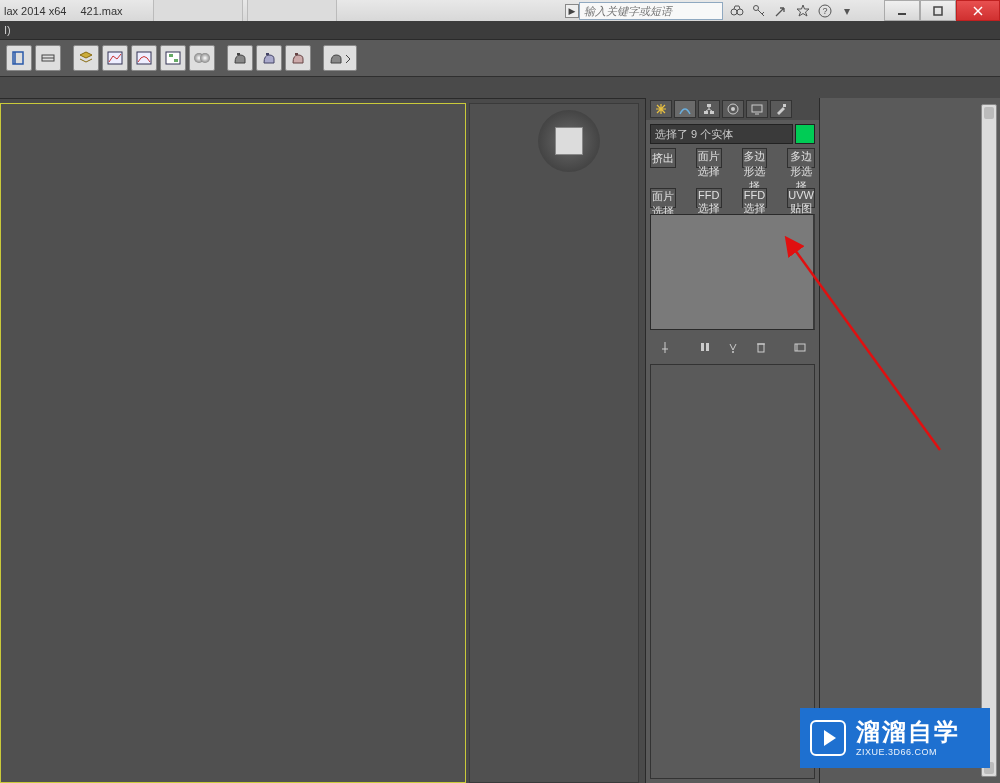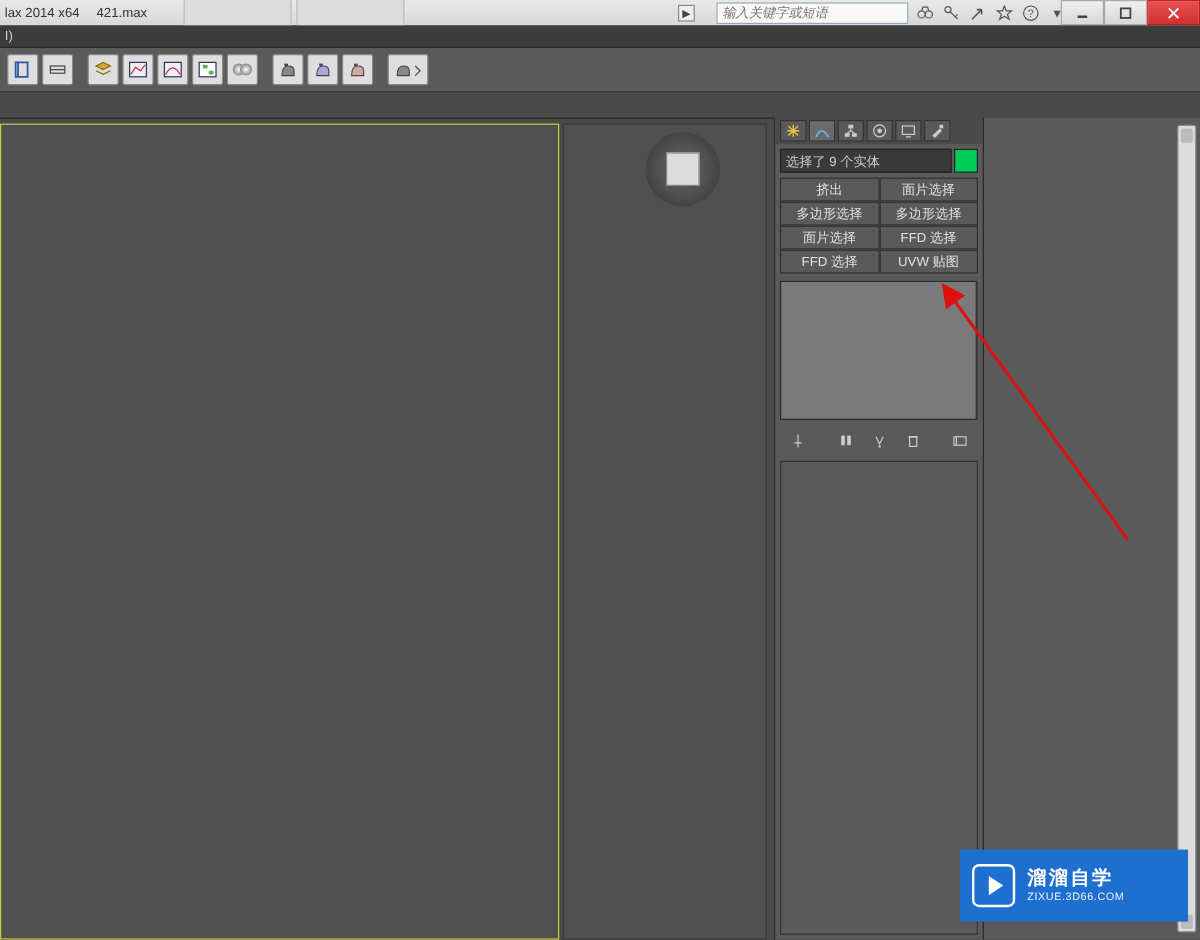--- a/index.html
+++ b/index.html
@@ -12,21 +12,21 @@
     background: linear-gradient(#e8e8e8, #d8d8d8);
     display: flex;
     align-items: center;
     position: relative;
   }
   .title-left { display: flex; align-items: center; gap: 14px; padding-left: 4px; font-size: 11px; color: #333; justify-content: space-between; }
   .title-tabs { display: flex; margin-left: 30px; height: 100%; }
   .title-tab { width: 90px; height: 100%; border-left: 1px solid #bbb; border-right: 1px solid #bbb; background: #dcdcdc; margin-right: 4px; }
   .title-search-area { position: absolute; left: 565px; top: 0; display: flex; align-items: center; height: 100%; }
   .title-search-play { width: 14px; height: 14px; border: 1px solid #888; display: flex; align-items: center; justify-content: center; font-size: 9px; color: #444; background: #eee; }
-  .title-search { width: 160px; height: 18px; border: 1px solid #8fa8c0; margin-left: 18px; font-style: italic; color: #888; font-size: 11px; padding: 0 4px; background: #f8f8f8; }
+  .title-search { width: 144px; height: 18px; border: 1px solid #8fa8c0; margin-left: 0; font-style: italic; color: #888; font-size: 11px; padding: 0 4px; background: #f8f8f8; }
   .title-icons { display: flex; gap: 6px; margin-left: 6px; }
   .title-icon { width: 16px; height: 16px; color: #555; display: flex; align-items: center; justify-content: center; font-size: 12px; }
   .win-buttons { position: absolute; right: 0; top: 0; display: flex; }
   .win-btn { width: 36px; height: 21px; display: flex; align-items: center; justify-content: center; border: 1px solid #aaa; background: linear-gradient(#f0f0f0,#d8d8d8); }
   .win-btn.close { background: linear-gradient(#e85050,#d03030); border-color: #c02020; color: #fff; width: 44px; }
   .win-btn svg { display: block; }
 
   
   .menu-strip { height: 19px; background: #3c3c3c; border-bottom: 1px solid #2a2a2a; color: #ccc; font-size: 11px; padding-left: 4px; display: flex; align-items: center; }
 
@@ -51,21 +51,21 @@
   .cp-tabs { display: flex; height: 22px; background: #4a4a4a; gap: 2px; padding: 2px 4px; align-items: center; }
   .cp-tab { width: 22px; height: 18px; display: flex; align-items: center; justify-content: center; background: #5a5a5a; border: 1px solid #333; }
   .cp-tab.active { background: #6a6a6a; }
   .cp-body { padding: 4px; display: flex; flex-direction: column; gap: 4px; }
   .sel-row { display: flex; gap: 2px; }
   .sel-text { flex: 1; background: #3a3a3a; border: 1px solid #222; color: #ccc; font-size: 11px; padding: 2px 4px; height: 20px; }
   .sel-swatch { width: 20px; height: 20px; background: #00cc55; border: 1px solid #222; }
   .mod-row { display: flex; height: 20px; }
   .mod-dd { flex: 1; background: #3a3a3a; border: 1px solid #222; color: #ccc; font-size: 11px; padding: 2px 4px; display: flex; align-items: center; }
   .mod-dd-arrow { width: 18px; background: #d8d8d8; border: 1px solid #222; display: flex; align-items: center; justify-content: center; }
-  .btn-grid { display: grid; grid-template-columns: 1fr 1fr; gap: 0; }
+  .btn-grid { display: grid; grid-template-columns: 1fr 1fr 1fr 1fr; gap: 20px; }
   .btn-grid button { height: 20px; background: #5a5a5a; border: 1px solid #2f2f2f; color: #e0e0e0; font-size: 11px; cursor: pointer; }
   .stack-box { height: 116px; background: #7a7a7a; border: 1px solid #2a2a2a; border-right: 2px solid #3a3a3a; margin-top: 2px; }
   .stack-tools { display: flex; gap: 10px; margin-top: 4px; align-items: center; justify-content: space-between; padding: 0 6px; }
   .stack-tools .st-group { display: flex; gap: 10px; }
   .stack-tool { width: 18px; height: 18px; display: flex; align-items: center; justify-content: center; color: #ccc; font-size: 12px; }
   .panel-border { flex: 1; margin: 4px; border: 1px solid #333; }
 
   
   .right-gutter { width: 181px; background: #5a5a5a; border-left: 1px solid #2a2a2a; position: relative; }
   .scrollbar-v { position: absolute; right: 3px; top: 6px; bottom: 6px; width: 16px; background: #dcdcdc; border: 1px solid #888; border-radius: 2px; }
@@ -73,21 +73,21 @@
   .scrollbar-v::after { content: ""; position: absolute; bottom: 2px; left: 2px; right: 2px; height: 12px; background: #bbb; border-radius: 2px; }
 
   
   .arrow-svg { position: absolute; left: 0; top: 0; width: 1000px; height: 783px; pointer-events: none; }
 
   
   .watermark { position: absolute; right: 10px; bottom: 15px; width: 190px; height: 60px; background: #1e70d0; display: flex; align-items: center; padding: 0 10px; gap: 10px; z-index: 50; }
   .wm-play { width: 36px; height: 36px; border: 2px solid #fff; border-radius: 6px; display: flex; align-items: center; justify-content: center; }
   .wm-play::before { content: ""; width: 0; height: 0; border-left: 12px solid #fff; border-top: 8px solid transparent; border-bottom: 8px solid transparent; margin-left: 3px; }
   .wm-text { color: #fff; display: flex; flex-direction: column; justify-content: center; line-height: 1.2; }
-  .wm-text .cn { font-size: 16px; font-weight: bold; letter-spacing: 2px; }
+  .wm-text .cn { font-size: 24px; font-weight: bold; letter-spacing: 2px; }
   .wm-text .en { font-size: 9px; letter-spacing: 0.5px; opacity: 0.9; }
 </style>
 </head>
 <body>
 
 <div class="title-bar">
   <div class="title-left">
     <span>lax  2014 x64</span>
     <span>421.max</span>
   </div>

